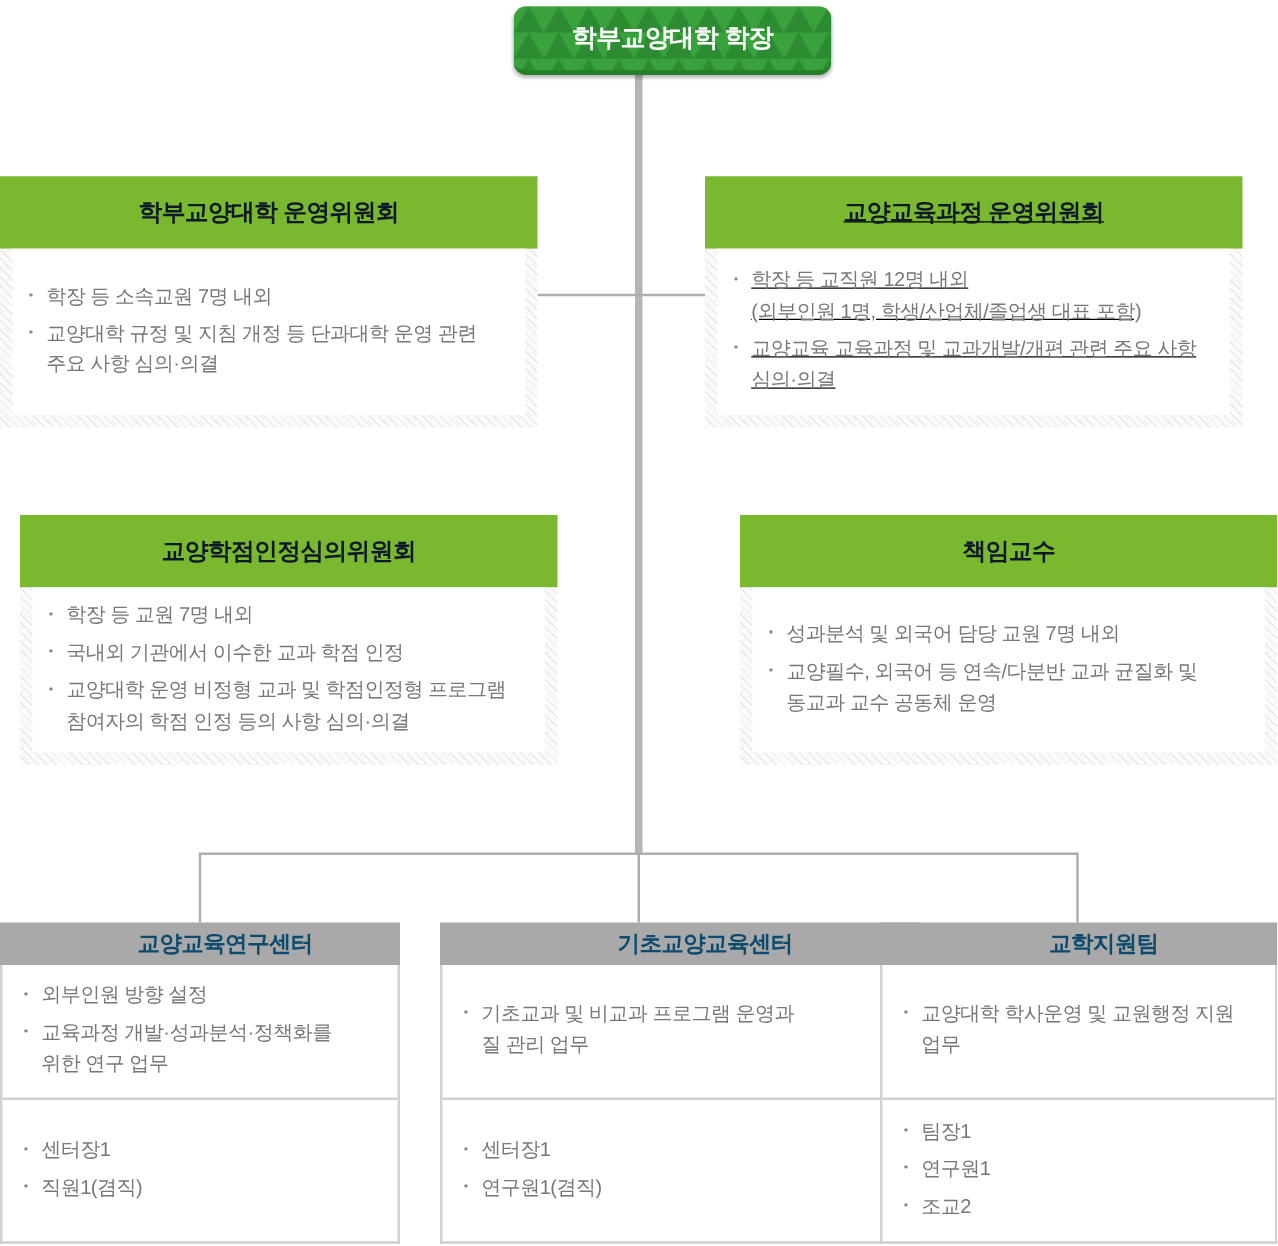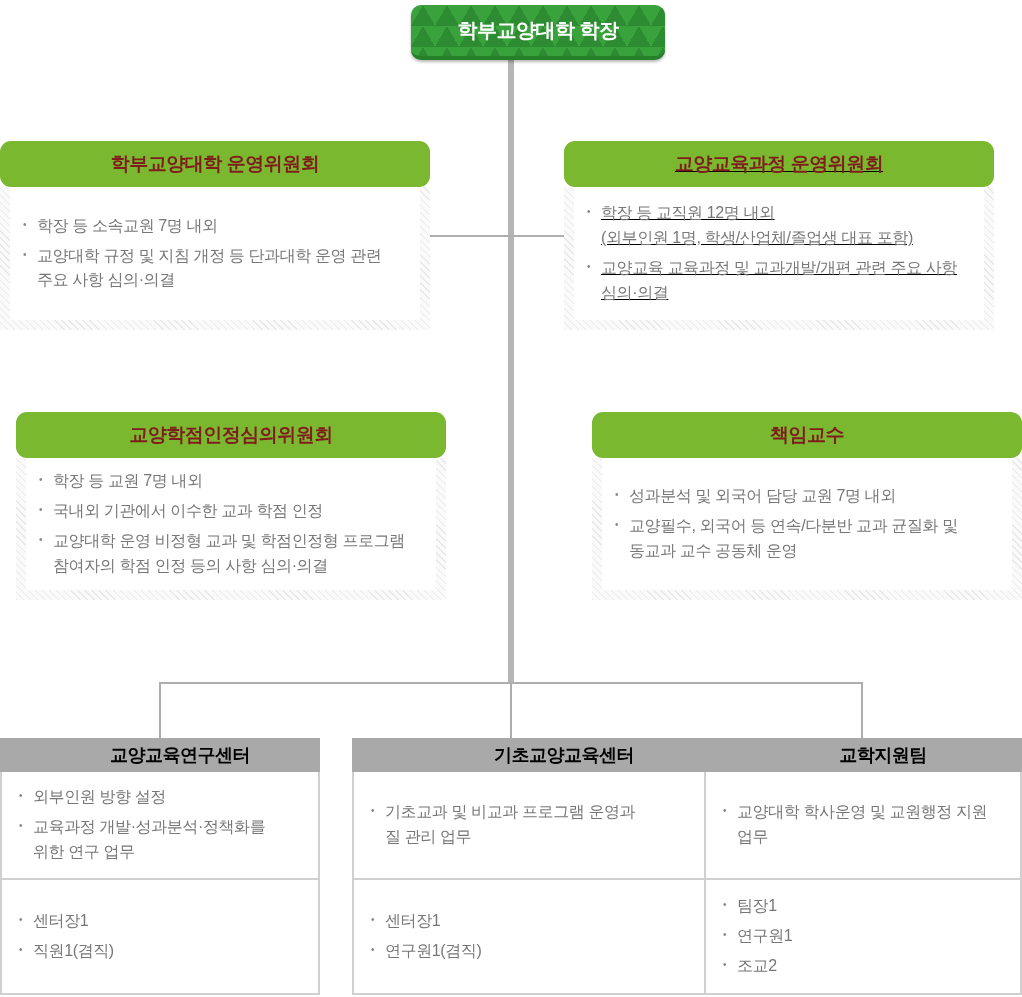--- a/index.html
+++ b/index.html
@@ -32,23 +32,23 @@
   }
 
   
   .committee { position:absolute; }
   .c0 { left:0px;   top:141px; width:430px; height:189px; }
   .c1 { left:564px; top:141px; width:430px; height:189px;text-decoration:underline; }
   .c2 { left:16px;   top:412px; width:430px; height:188px; }
   .c3 { left:592px; top:412px; width:430px; height:188px; }
 
   .committee .hd {
-    height:46px; background:#7ab82f;
+    height:58px; background:#7ab82f;
     display:flex; align-items:center; justify-content:center;
-    color:#7f1d1d; font-weight:700; font-size:19px; letter-spacing:-0.5px;border-radius:11px;
+    color:#0f172a; font-weight:700; font-size:19px; letter-spacing:-0.5px;
   }
   .committee .bd {
     box-sizing:border-box;
     height:calc(100% - 46px);
     padding:0 10px 10px 10px;
     background: repeating-linear-gradient(45deg, #e9e9e9 0 1px, #fafafa 1px 5px);
   }
   .committee .bd-inner {
     box-sizing:border-box; width:100%; height:100%;
     background:#ffffff;
@@ -58,21 +58,21 @@
 
   
   .dept { position:absolute; }
   .d0 { left:0px;   top:738px; width:320px; height:257px; }
   .d1 { left:352px; top:738px; width:384px; height:257px; }
   .d2 { left:704px; top:738px; width:318px; height:257px; }
 
   .dept .hd {
     height:34px; background:#a9a9a9;
     display:flex; align-items:center; justify-content:center;
-    color:#000000; font-weight:700; font-size:18px; letter-spacing:-0.5px;padding-left:40px;
+    color:#0c4a6e; font-weight:700; font-size:18px; letter-spacing:-0.5px;padding-left:40px;
   }
   .dept .body {
     box-sizing:border-box;
     height:calc(100% - 34px);
     border:2px solid #d0d0d0; border-top:none;
     display:flex; flex-direction:column;
     background:#ffffff;
   }
   .dept .sec {
     box-sizing:border-box;

